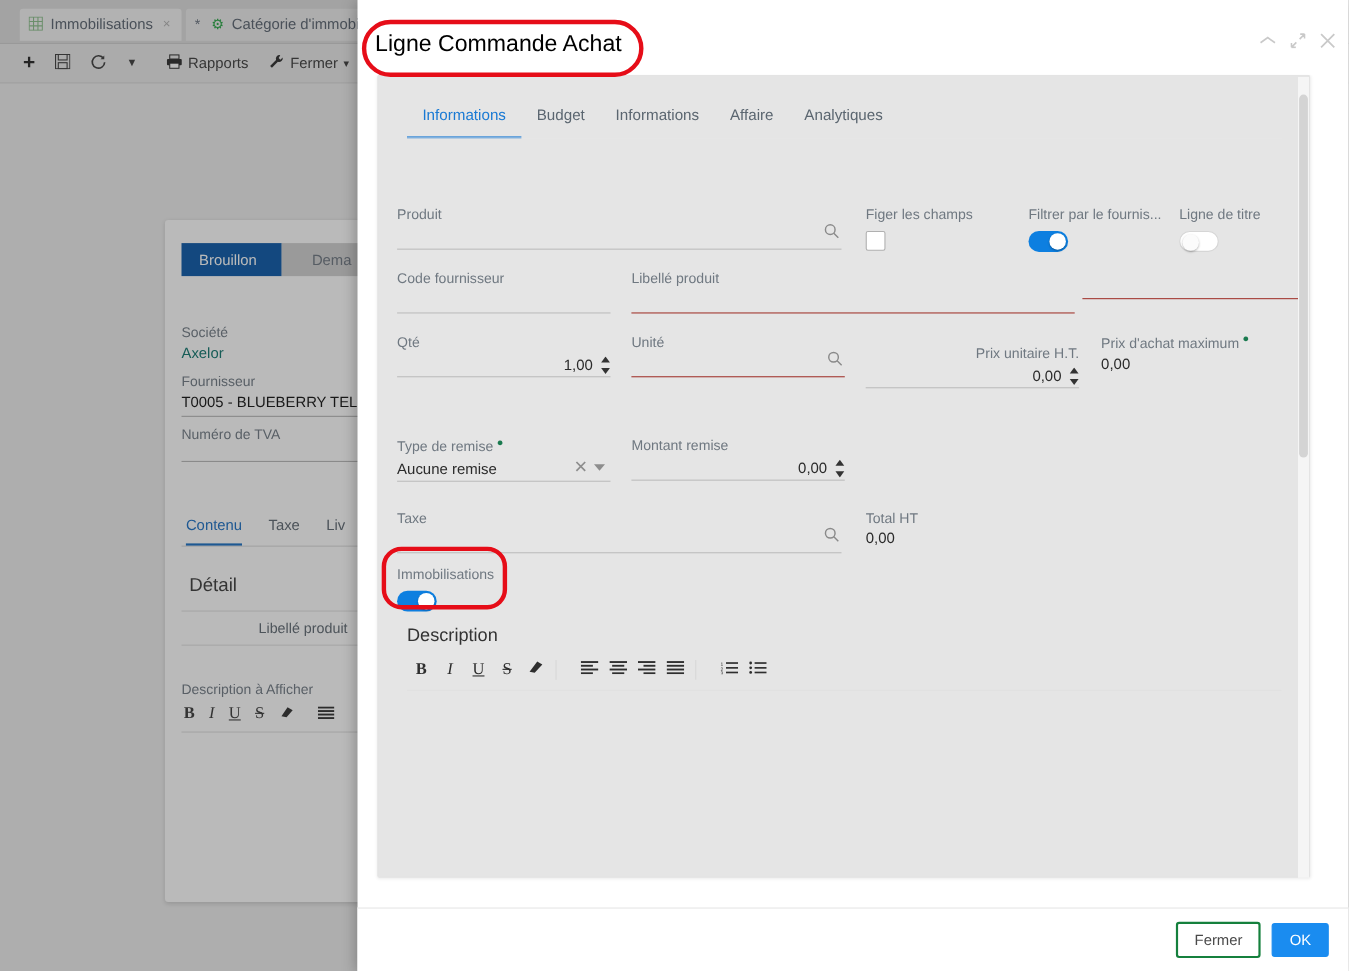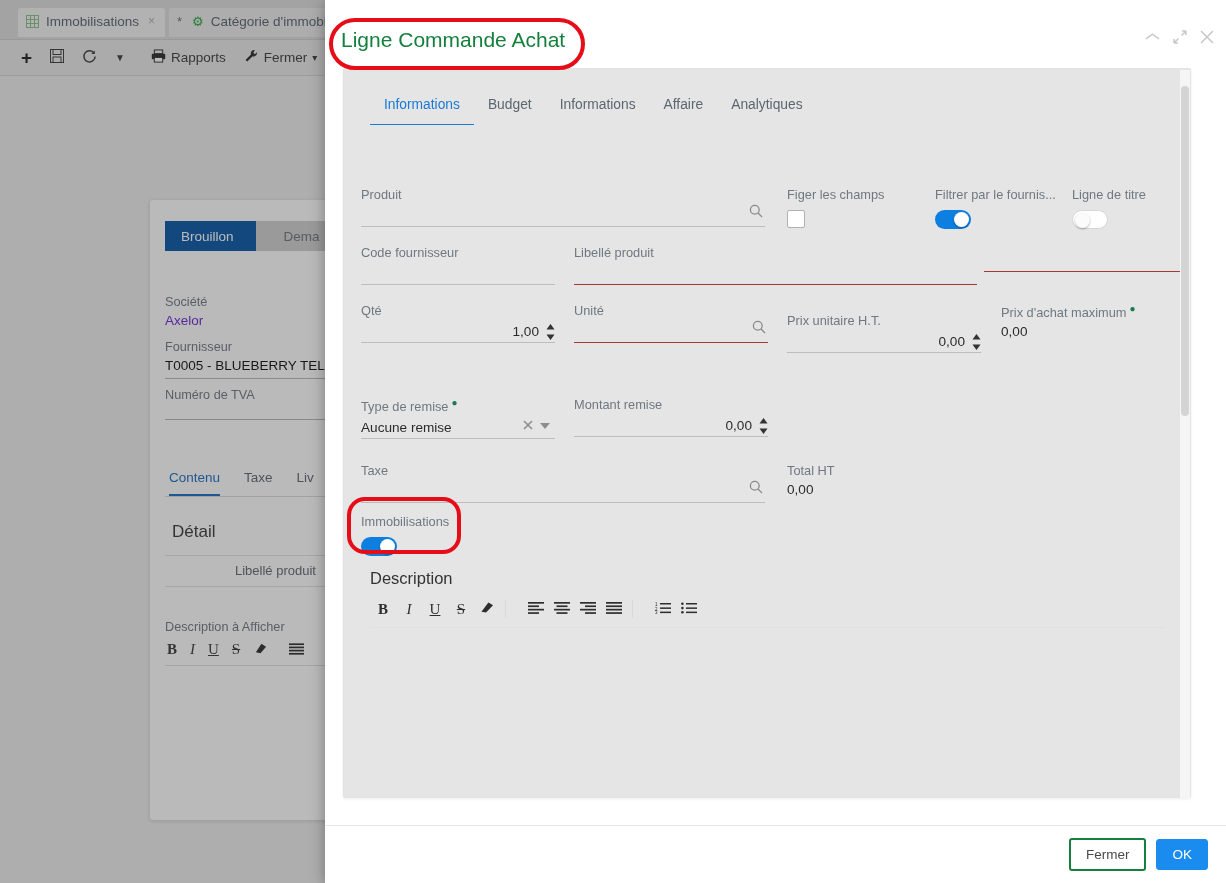--- a/index.html
+++ b/index.html
@@ -58,21 +58,21 @@
   }
   .status-pill.on { background:#0a58a8; color:#ffffff; }
   .status-pill.on:after{
     content:""; position:absolute; right:-15px; top:0; width:0; height:0;
     border-top:15px solid transparent; border-bottom:15px solid transparent;
     border-left:15px solid #0a58a8;
   }
   .fld { position:absolute; font-size:13px; }
   .fld .lab { color:#707a84; font-size:12.7px; display:block; margin-bottom:4px;}
   .fld .val { color:#2a2a2a; font-size:13.5px; display:block; }
-  .fld .val.link { color:#6d28d9; }
+  .fld .val.link { color:#0f766e; }
   .fld .val.strong { color:#111; font-weight:500; }
   .fld .uline { border-bottom:1px solid #b9b9b9; height:1px; margin-top:5px; }
 
   .bg-subtabs { position:absolute; left:15px; top:270px; display:flex; gap:24px;
       border-bottom:1px solid #dcdcdc; width:1020px; padding-left:4px;}
   .bg-subtab { font-size:13.5px; color:#5e6872; padding-bottom:9px; }
   .bg-subtab.active { color:#1a6fc4; border-bottom:2px solid #1a6fc4; }
 
   .bg-h3 { position:absolute; left:22px; top:322px; font-size:17px; color:#3a3a3a; }
   .bg-tblhdr { position:absolute; left:15px; top:355px; width:1020px;
@@ -92,21 +92,21 @@
   
   .backdrop { position:absolute; inset:0; background:rgba(40,40,40,.32); }
 
   
   .modal {
     position:absolute; left:325px; top:0; width:901px; height:883px;
     background:#fff; box-shadow:0 2px 14px rgba(0,0,0,.35);
     display:flex; flex-direction:column;
   }
   .modal-head { position:relative; height:68px; flex:0 0 68px; }
-  .modal-title { position:absolute; left:16px; top:28px; font-size:21px; color:#15803d; }
+  .modal-title { position:absolute; left:16px; top:28px; font-size:21px; color:#000000; }
   .win-ctrls { position:absolute; right:12px; top:30px; display:flex; gap:13px; align-items:center; color:#c9c9c9; }
   .win-ctrls svg { display:block; }
 
   .modal-body { flex:1 1 auto; position:relative; padding:0 18px 0 18px; overflow:hidden; }
   .panel {
     position:absolute; left:18px; top:0; width:848px; height:730px;
     background:#e5e5e5; border:1px solid #e4e4e4; border-radius:2px;
     box-shadow:0 1px 3px rgba(0,0,0,.08);
   }
   .panel-scroll { position:absolute; right:0; top:1px; width:10px; height:728px; background:#f5f5f5; }
@@ -420,21 +420,21 @@
               <span class="txt left"></span>
               <span class="srch">
                 <svg width="14" height="14" viewBox="0 0 16 16">
                     <circle cx="6.6" cy="6.6" r="5" fill="none" stroke="#8a8a8a" stroke-width="1.5"></circle>
                     <line x1="10.3" y1="10.3" x2="15" y2="15" stroke="#8a8a8a" stroke-width="1.5"></line>
                   </svg>
               </span>
             </div>
           </div>
 
-          <div class="f" style="left:443px; top:178px; width:194px;">
+          <div class="f" style="left:443px; top:178px; width:194px;text-align:right;">
             <span class="lbl">Prix unitaire H.T.</span>
             <div class="inp">
               <span class="txt">0,00</span>
               <span class="spin">
                 <svg width="9" height="16" viewBox="0 0 9 16">
                     <path d="M4.5 0 L8.5 5.5 L0.5 5.5 Z" fill="#333"></path>
                     <path d="M4.5 16 L8.5 10.5 L0.5 10.5 Z" fill="#333"></path>
                   </svg>
               </span>
             </div>

